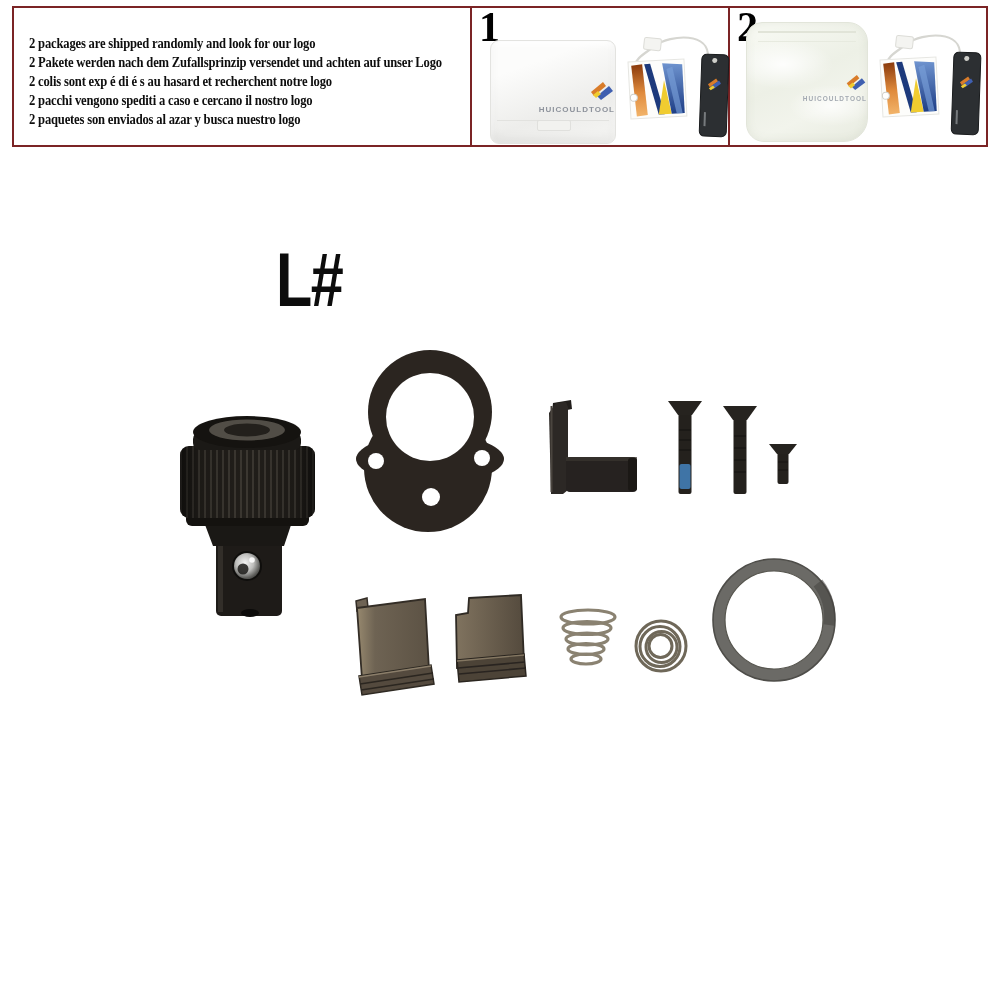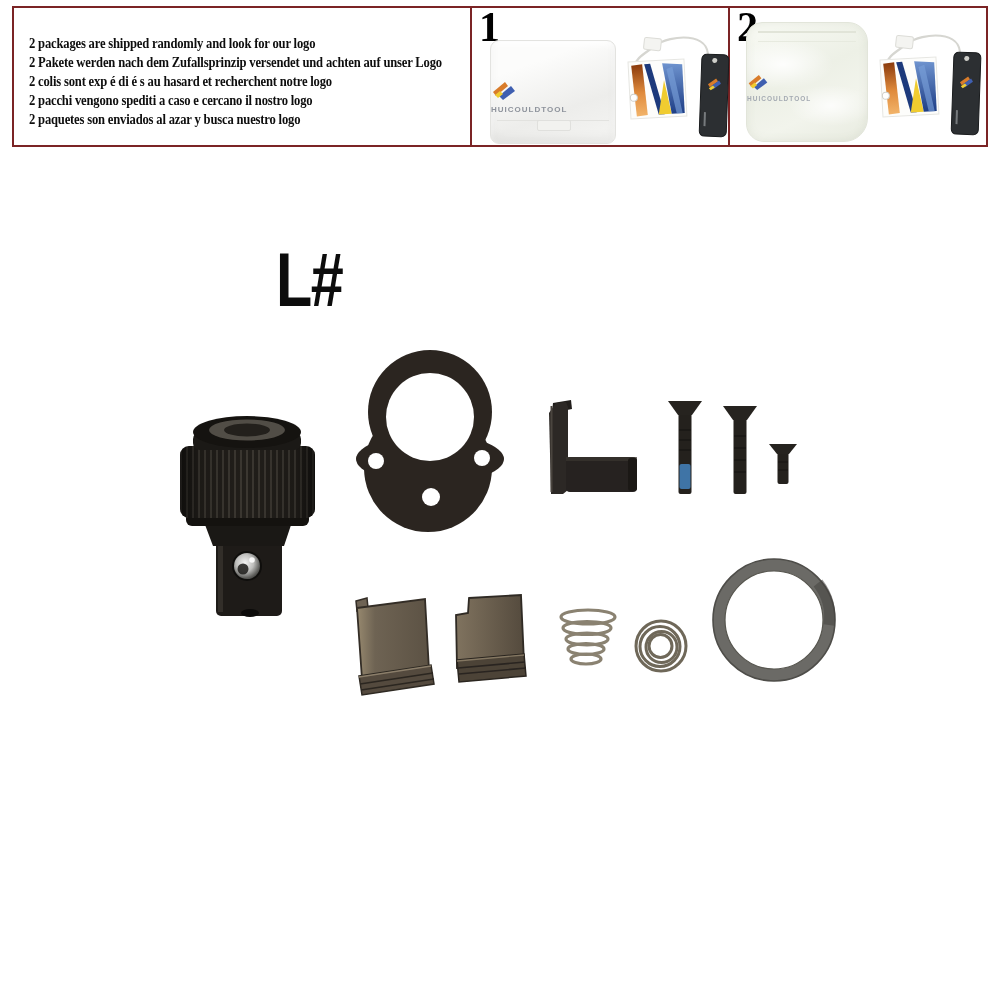--- a/index.html
+++ b/index.html
@@ -57,21 +57,21 @@
     border:1px solid #e2e5da; border-radius:16px 20px 24px 18px;
     box-shadow:inset 0 0 10px rgba(120,130,100,.10);
   }
   .pkg-bag::before {
     content:""; position:absolute; left:9%; right:9%; top:8px; height:8px;
     border-top:2px solid #e1e4d8; border-bottom:1px solid #e7eadf;
   }
 
   .pkg-logo {
     position:absolute; left:0; right:0; top:38%;
-    display:flex; flex-direction:column; align-items:flex-start; gap:3px;
+    display:flex; flex-direction:column; align-items:flex-end; gap:3px;
   }
   .pkg-bag .pkg-logo { top:42%; }
   .brand-text {
     font-family:"Liberation Sans", sans-serif; font-weight:bold;
     font-size:8px; letter-spacing:1px; color:#8e939c;
   }
   .pkg-bag .brand-text { font-size:6.5px; color:#a4aab2; }
 
   .tagset { position:absolute; width:112px; height:112px; }
   .panel-1 .tagset { left:152px; top:24px; }

